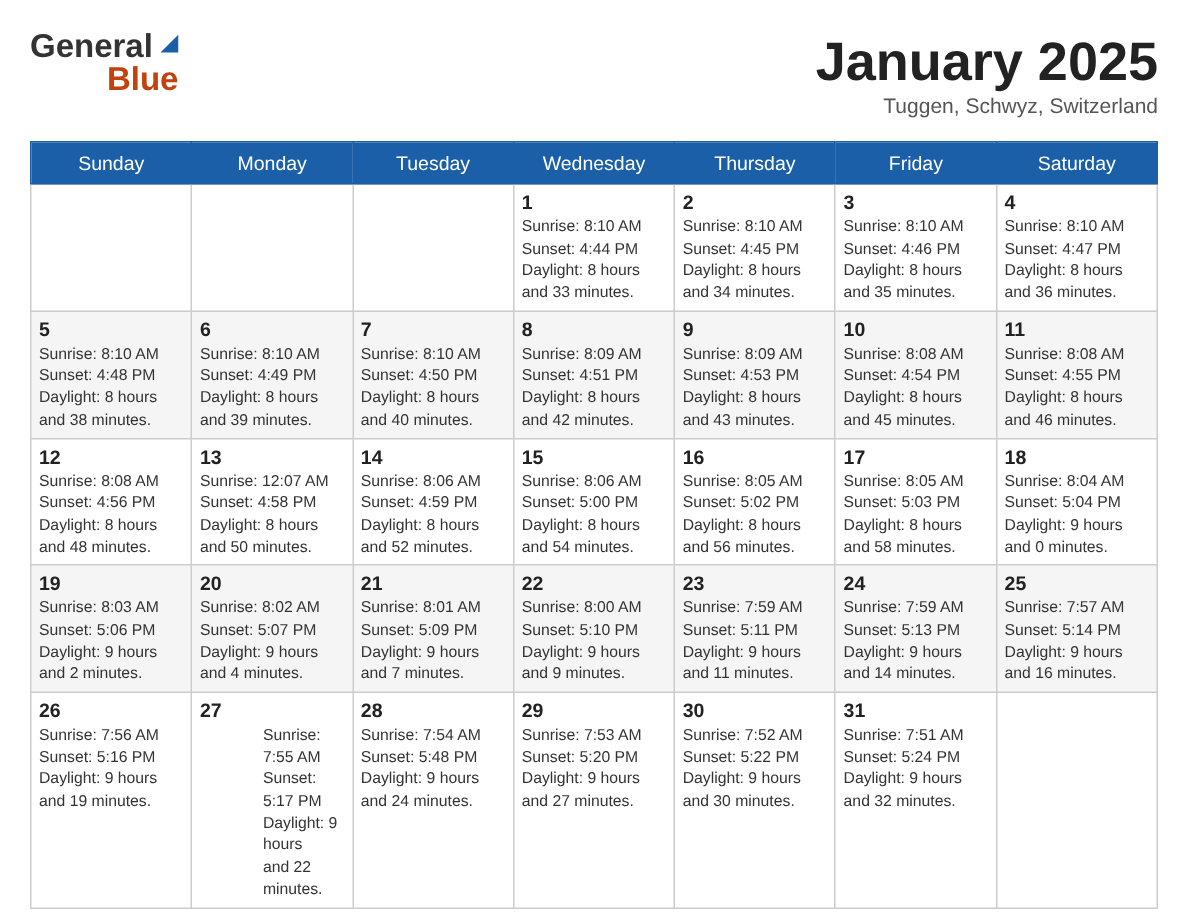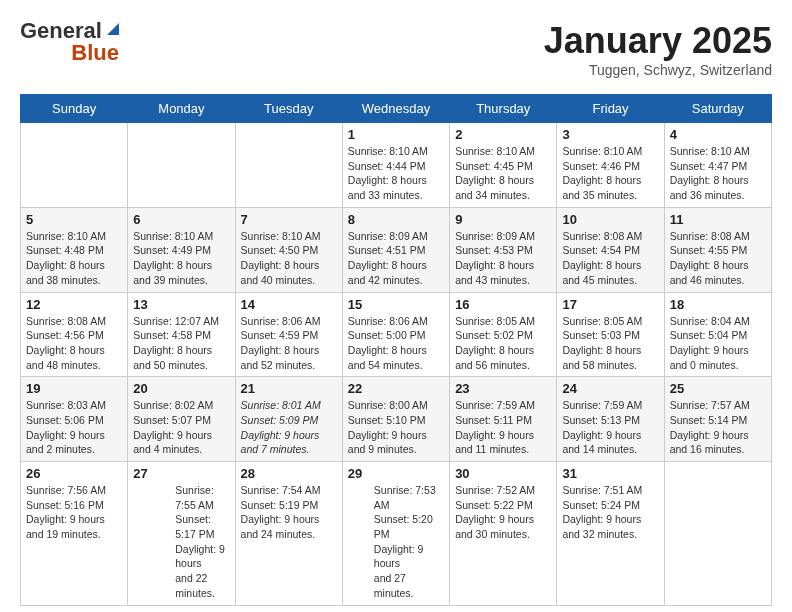--- a/index.html
+++ b/index.html
@@ -262,21 +262,21 @@
         </td>
         <td>
           <div class="day-num">20</div>
           <div class="day-info" style="white-space: pre-line;">Sunrise: 8:02 AM
 Sunset: 5:07 PM
 Daylight: 9 hours
 and 4 minutes.</div>
         </td>
         <td>
           <div class="day-num">21</div>
-          <div class="day-info" style="white-space: pre-line; font-style: italic;">Sunrise: 8:01 AM
+          <div class="day-info" style="white-space: pre-line;">Sunrise: 8:01 AM
 Sunset: 5:09 PM
 Daylight: 9 hours
 and 7 minutes.</div>
         </td>
         <td>
           <div class="day-num">22</div>
           <div class="day-info" style="white-space: pre-line;">Sunrise: 8:00 AM
 Sunset: 5:10 PM
 Daylight: 9 hours
 and 9 minutes.</div>
@@ -314,27 +314,27 @@
         <td>
           <div class="day-num">27</div>
           <div class="day-info" style="white-space: pre-line; margin-left: 42px;">Sunrise: 7:55 AM
 Sunset: 5:17 PM
 Daylight: 9 hours
 and 22 minutes.</div>
         </td>
         <td>
           <div class="day-num">28</div>
           <div class="day-info" style="white-space: pre-line;">Sunrise: 7:54 AM
-Sunset: 5:19 PM
+Sunset: 5:48 PM
 Daylight: 9 hours
 and 24 minutes.</div>
         </td>
         <td>
           <div class="day-num">29</div>
-          <div class="day-info" style="white-space: pre-line; margin-left: 26px;">Sunrise: 7:53 AM
+          <div class="day-info" style="white-space: pre-line;">Sunrise: 7:53 AM
 Sunset: 5:20 PM
 Daylight: 9 hours
 and 27 minutes.</div>
         </td>
         <td>
           <div class="day-num">30</div>
           <div class="day-info" style="white-space: pre-line;">Sunrise: 7:52 AM
 Sunset: 5:22 PM
 Daylight: 9 hours
 and 30 minutes.</div>

